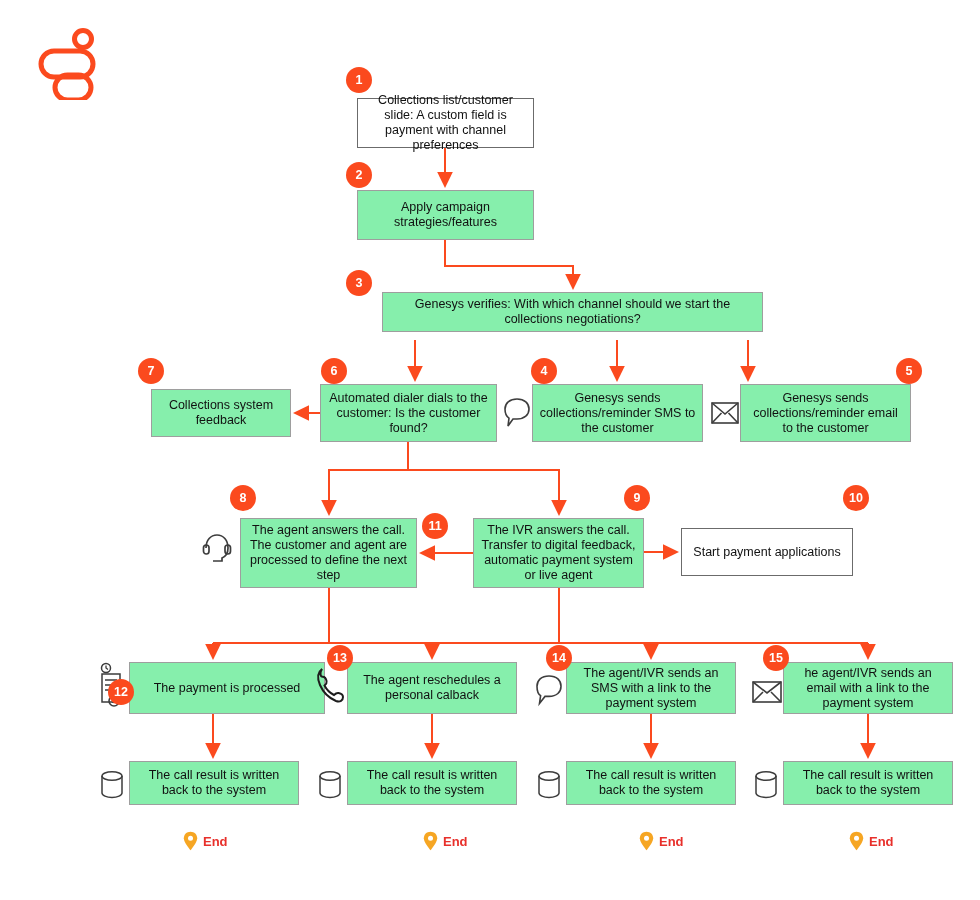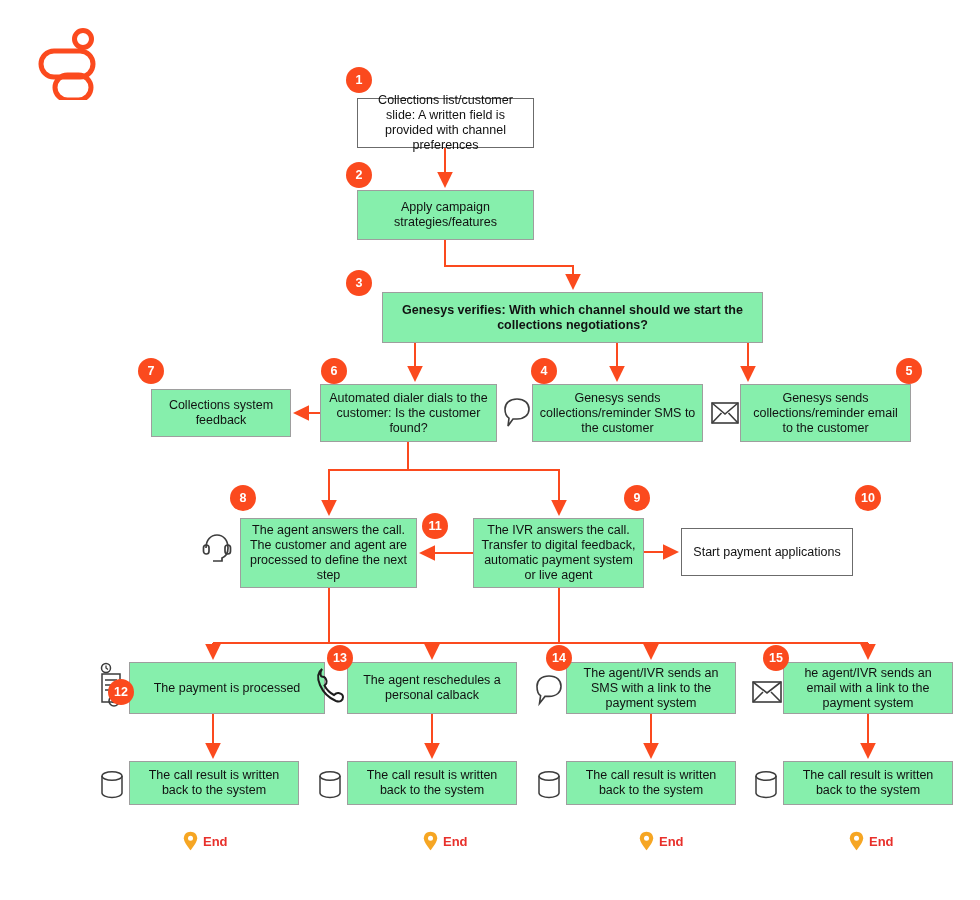--- a/index.html
+++ b/index.html
@@ -113,28 +113,28 @@
     </g>
     <g stroke="#FB4A1E" stroke-width="2" fill="none">
 
       <path d="M329,588 L329,643"></path>
       <path d="M559,588 L559,643"></path>
       <path d="M213,643 L868,643"></path>
     </g>
   </svg>
 
   <div class="node white" style="left:357px;top:98px;width:177px;height:50px;">
-    <span>Collections list/customer slide: A written field is provided with channel preferences</span>
+    <span>Collections list/customer slide: A custom field is payment with channel preferences</span>
   </div>
 
   <div class="node" style="left:357px;top:190px;width:177px;height:50px;">
     <span>Apply campaign strategies/features</span>
   </div>
 
-  <div class="node" style="left:382px;top:292px;width:381px;height:51px;font-weight:bold;">
+  <div class="node" style="left:382px;top:292px;width:381px;height:40px;">
     <span>Genesys verifies: With which channel should we start the collections negotiations?</span>
   </div>
 
   <div class="node" style="left:151px;top:389px;width:140px;height:48px;">
     <span>Collections system feedback</span>
   </div>
 
   <div class="node" style="left:320px;top:384px;width:177px;height:58px;">
     <span>Automated dialer dials to the customer: Is the customer found?</span>
   </div>
@@ -214,21 +214,21 @@
     </div>
   <div class="badge" style="left:230px;top:485px;">
     <span>8</span>
     </div>
   <div class="badge" style="left:422px;top:513px;">
     <span>11</span>
     </div>
   <div class="badge" style="left:624px;top:485px;">
     <span>9</span>
     </div>
-  <div class="badge" style="left:843px;top:485px;margin-left:12px;">
+  <div class="badge" style="left:843px;top:485px;">
     <span>10</span>
     </div>
   <div class="badge" style="left:108px;top:645px;margin-top:34px;">
     <span>12</span>
     </div>
   <div class="badge" style="left:327px;top:645px;">
     <span>13</span>
     </div>
   <div class="badge" style="left:546px;top:645px;">
     <span>14</span>

